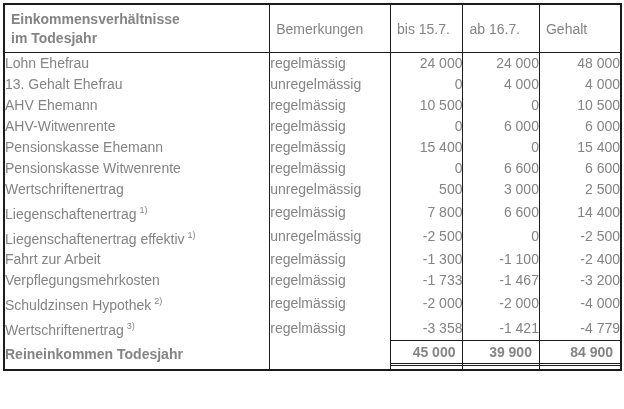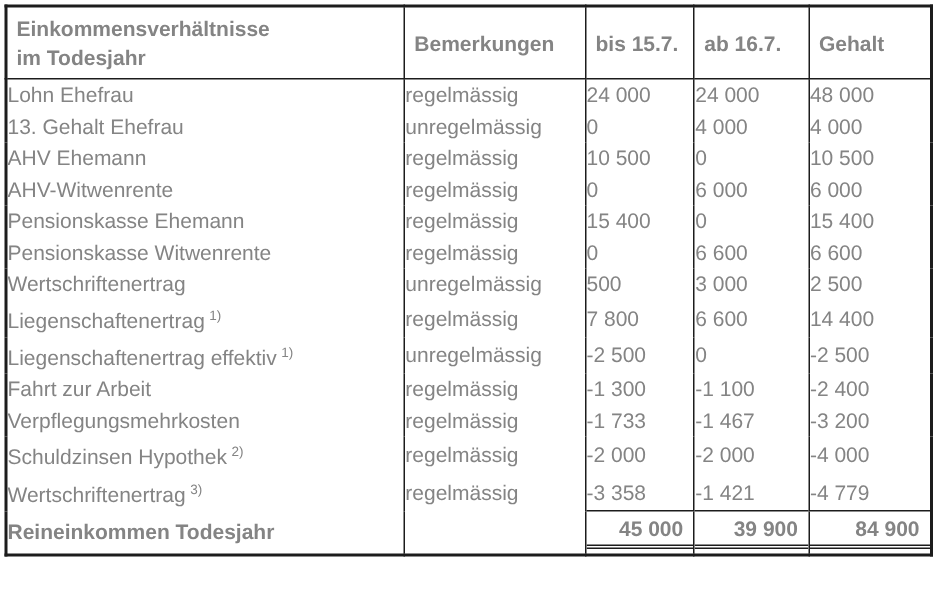--- a/index.html
+++ b/index.html
@@ -30,34 +30,34 @@
   }
   
   table.income { border: 2px solid #1c1c1c; }
 
   
   tr.head th {
     height: 47px;
     border-bottom: 1px solid #1c1c1c;
     vertical-align: middle;
     text-align: left;
-    font-weight: bold;
+    font-weight: normal;
     padding-left: 6px;
     font-size: 14px;
   }
   tr.head th.rowhead {
     font-weight: bold;
     line-height: 19px;
   }
 
   
   tr.data td { height: 21px; line-height: 21px; }
   td.lbl   { padding-left: 6px; margin-top: 16px; }
   td.rem   { padding-left: 7px; }
-  td.num   { padding-right: 7px; margin-top: 36px; }
+  td.num   { text-align: right; padding-right: 7px; margin-top: 36px; }
   sup.fn   { font-size: 9px; margin-left: 3px; }
 
   
   tr.totals td { height: 28px; vertical-align: top; }
   tr.totals td.lbl { font-weight: bold; line-height: 26px; }
   tr.totals td.tnum {
     border-top: 1px solid #1c1c1c;
     text-align: right;
     padding: 0;
   }

